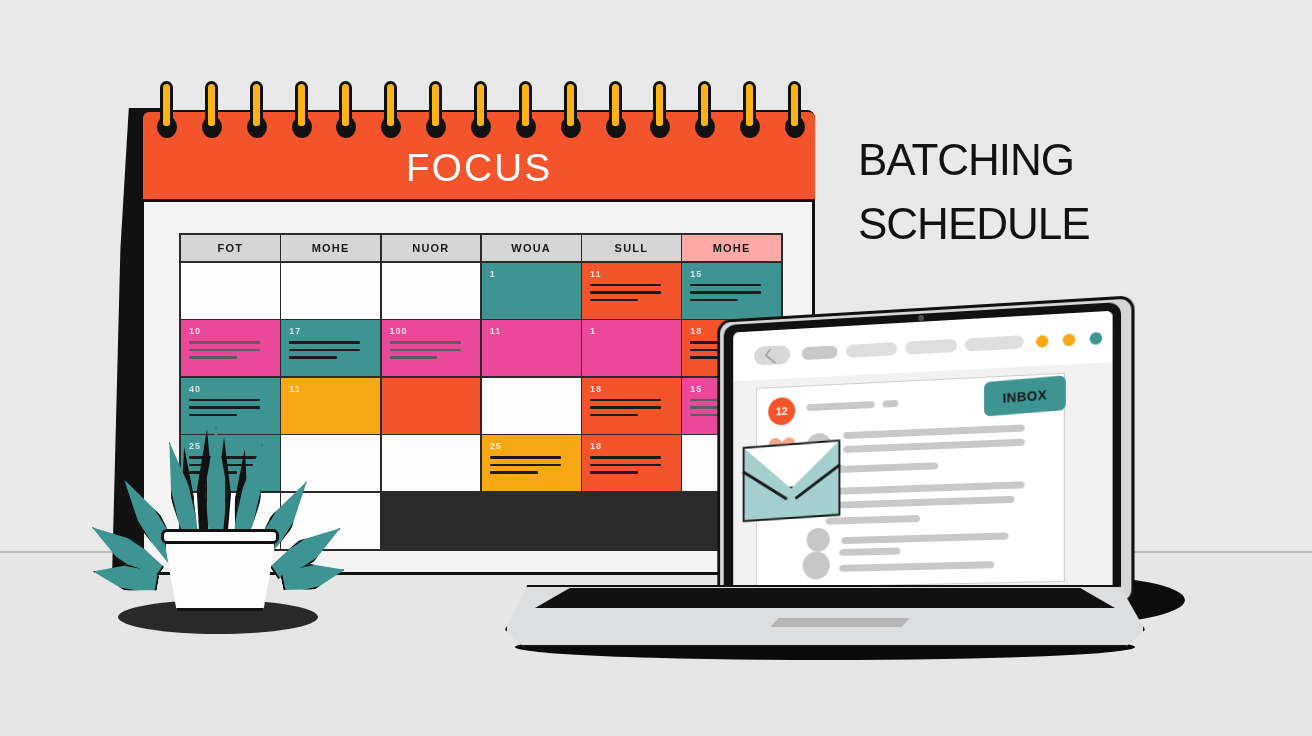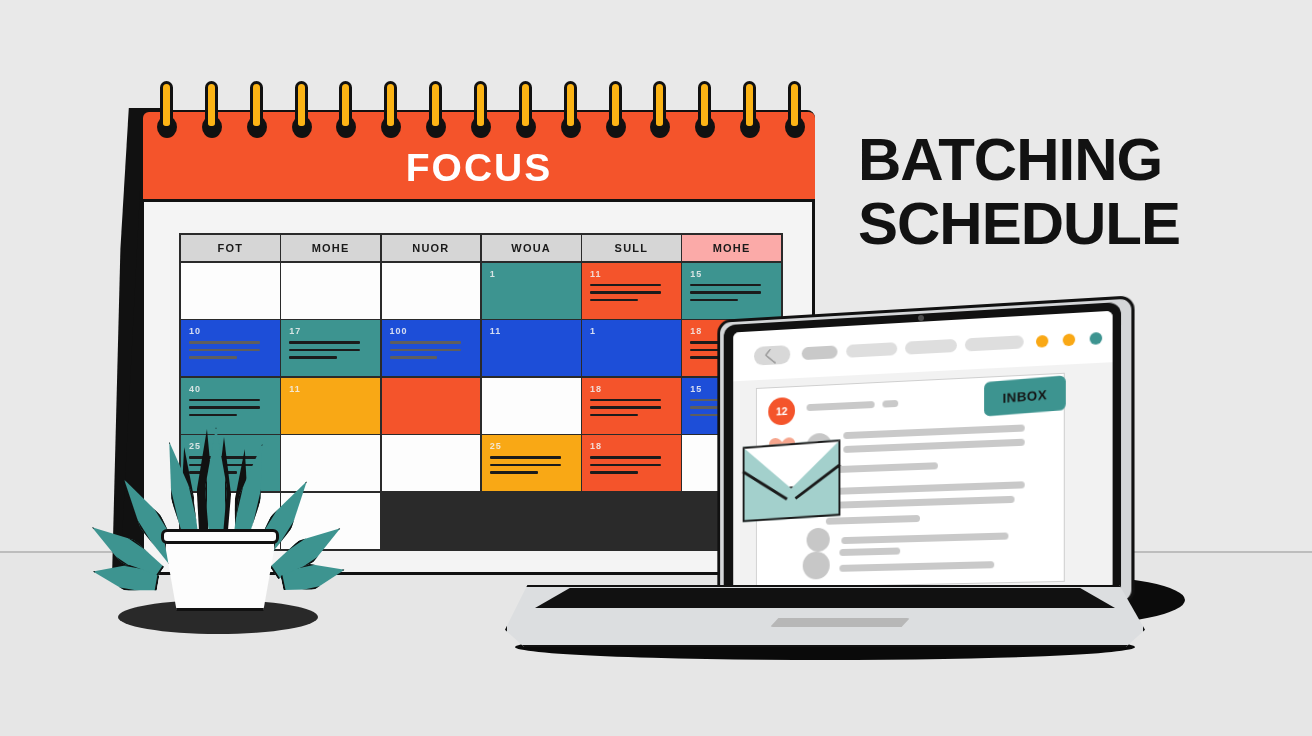--- a/index.html
+++ b/index.html
@@ -17,21 +17,21 @@
     background:#bdbdbd;
   }
   .desk-lower{
     position:absolute; left:0; top:553px; width:1312px; height:183px;
     background:#e6e6e6;
   }
 
   
   .title{
     position:absolute; left:858px; top:128px; width:420px;
-    color:#121212; font-weight:bold; font-size:60px; line-height:64px;
+    color:#121212; font-weight:normal; font-size:44px; line-height:64px;
     letter-spacing:-1px;
   }
   .title .l2{ display:block; }
 
   
   .easel{
     position:absolute; left:112px; top:108px;
     width:60px; height:470px;
     background:#111; 
     clip-path: polygon(28% 0%, 100% 0%, 100% 92%, 62% 100%, 0% 100%, 14% 30%);
@@ -53,21 +53,21 @@
     border-radius:8px 8px 2px 2px;
   }
   .cal-header{
     position:absolute; left:-1px; top:-1px; width:672px; height:90px;
     background:#f4542b;
     border-bottom:3px solid #111;
     border-radius:6px 6px 0 0;
     display:flex; align-items:center; justify-content:center;
   }
   .cal-header .focus{
-    color:#ffffff; font-weight:bold; font-size:39px; letter-spacing:2px;
+    color:#ffffff; font-weight:normal; font-size:39px; letter-spacing:2px;
     margin-top:24px;
   }
 
   
   .spiral-wrap{ position:absolute; left:141px; top:78px; width:674px; height:70px; }
   .spiral{
     position:absolute; top:0; width:20px; height:66px;
   }
   .spiral .hole{
     position:absolute; left:0px; top:38px; width:20px; height:22px;
@@ -91,21 +91,21 @@
     grid-template-rows:26px repeat(5, 1fr);
     background:#2a2a2a; gap:1.5px;
   }
   .hcell{
     background:#d6d6d6; display:flex; align-items:center; justify-content:center;
     font-size:11px; font-weight:bold; letter-spacing:1.2px; color:#1a1a1a;
   }
   .hcell.pink{ background:#fbaaa8; }
   .cell{ position:relative; padding:6px 8px 0 8px; overflow:hidden; }
   .cell.white{ background:#fdfdfd; }
-  .cell.gray{ background:#1d4ed8; }
+  .cell.gray{ background:#ec4899; }
   .cell.teal{ background:#3d9490; }
   .cell.orange{ background:#f4542b; }
   .cell.yellow{ background:#f9a815; }
   .cell .num{
     font-size:9px; font-weight:bold; color:#f2f2f2; letter-spacing:1px;
     opacity:.85; display:block; margin-bottom:5px;
   }
   .cell.gray .num, .cell.white .num{ color:#f6f6f6; }
   .cell .ln{ height:2.5px; background:#1b1b1b; margin-bottom:5px; border-radius:1px; }
   .cell.gray .ln{ background:#5e5e5e; }

